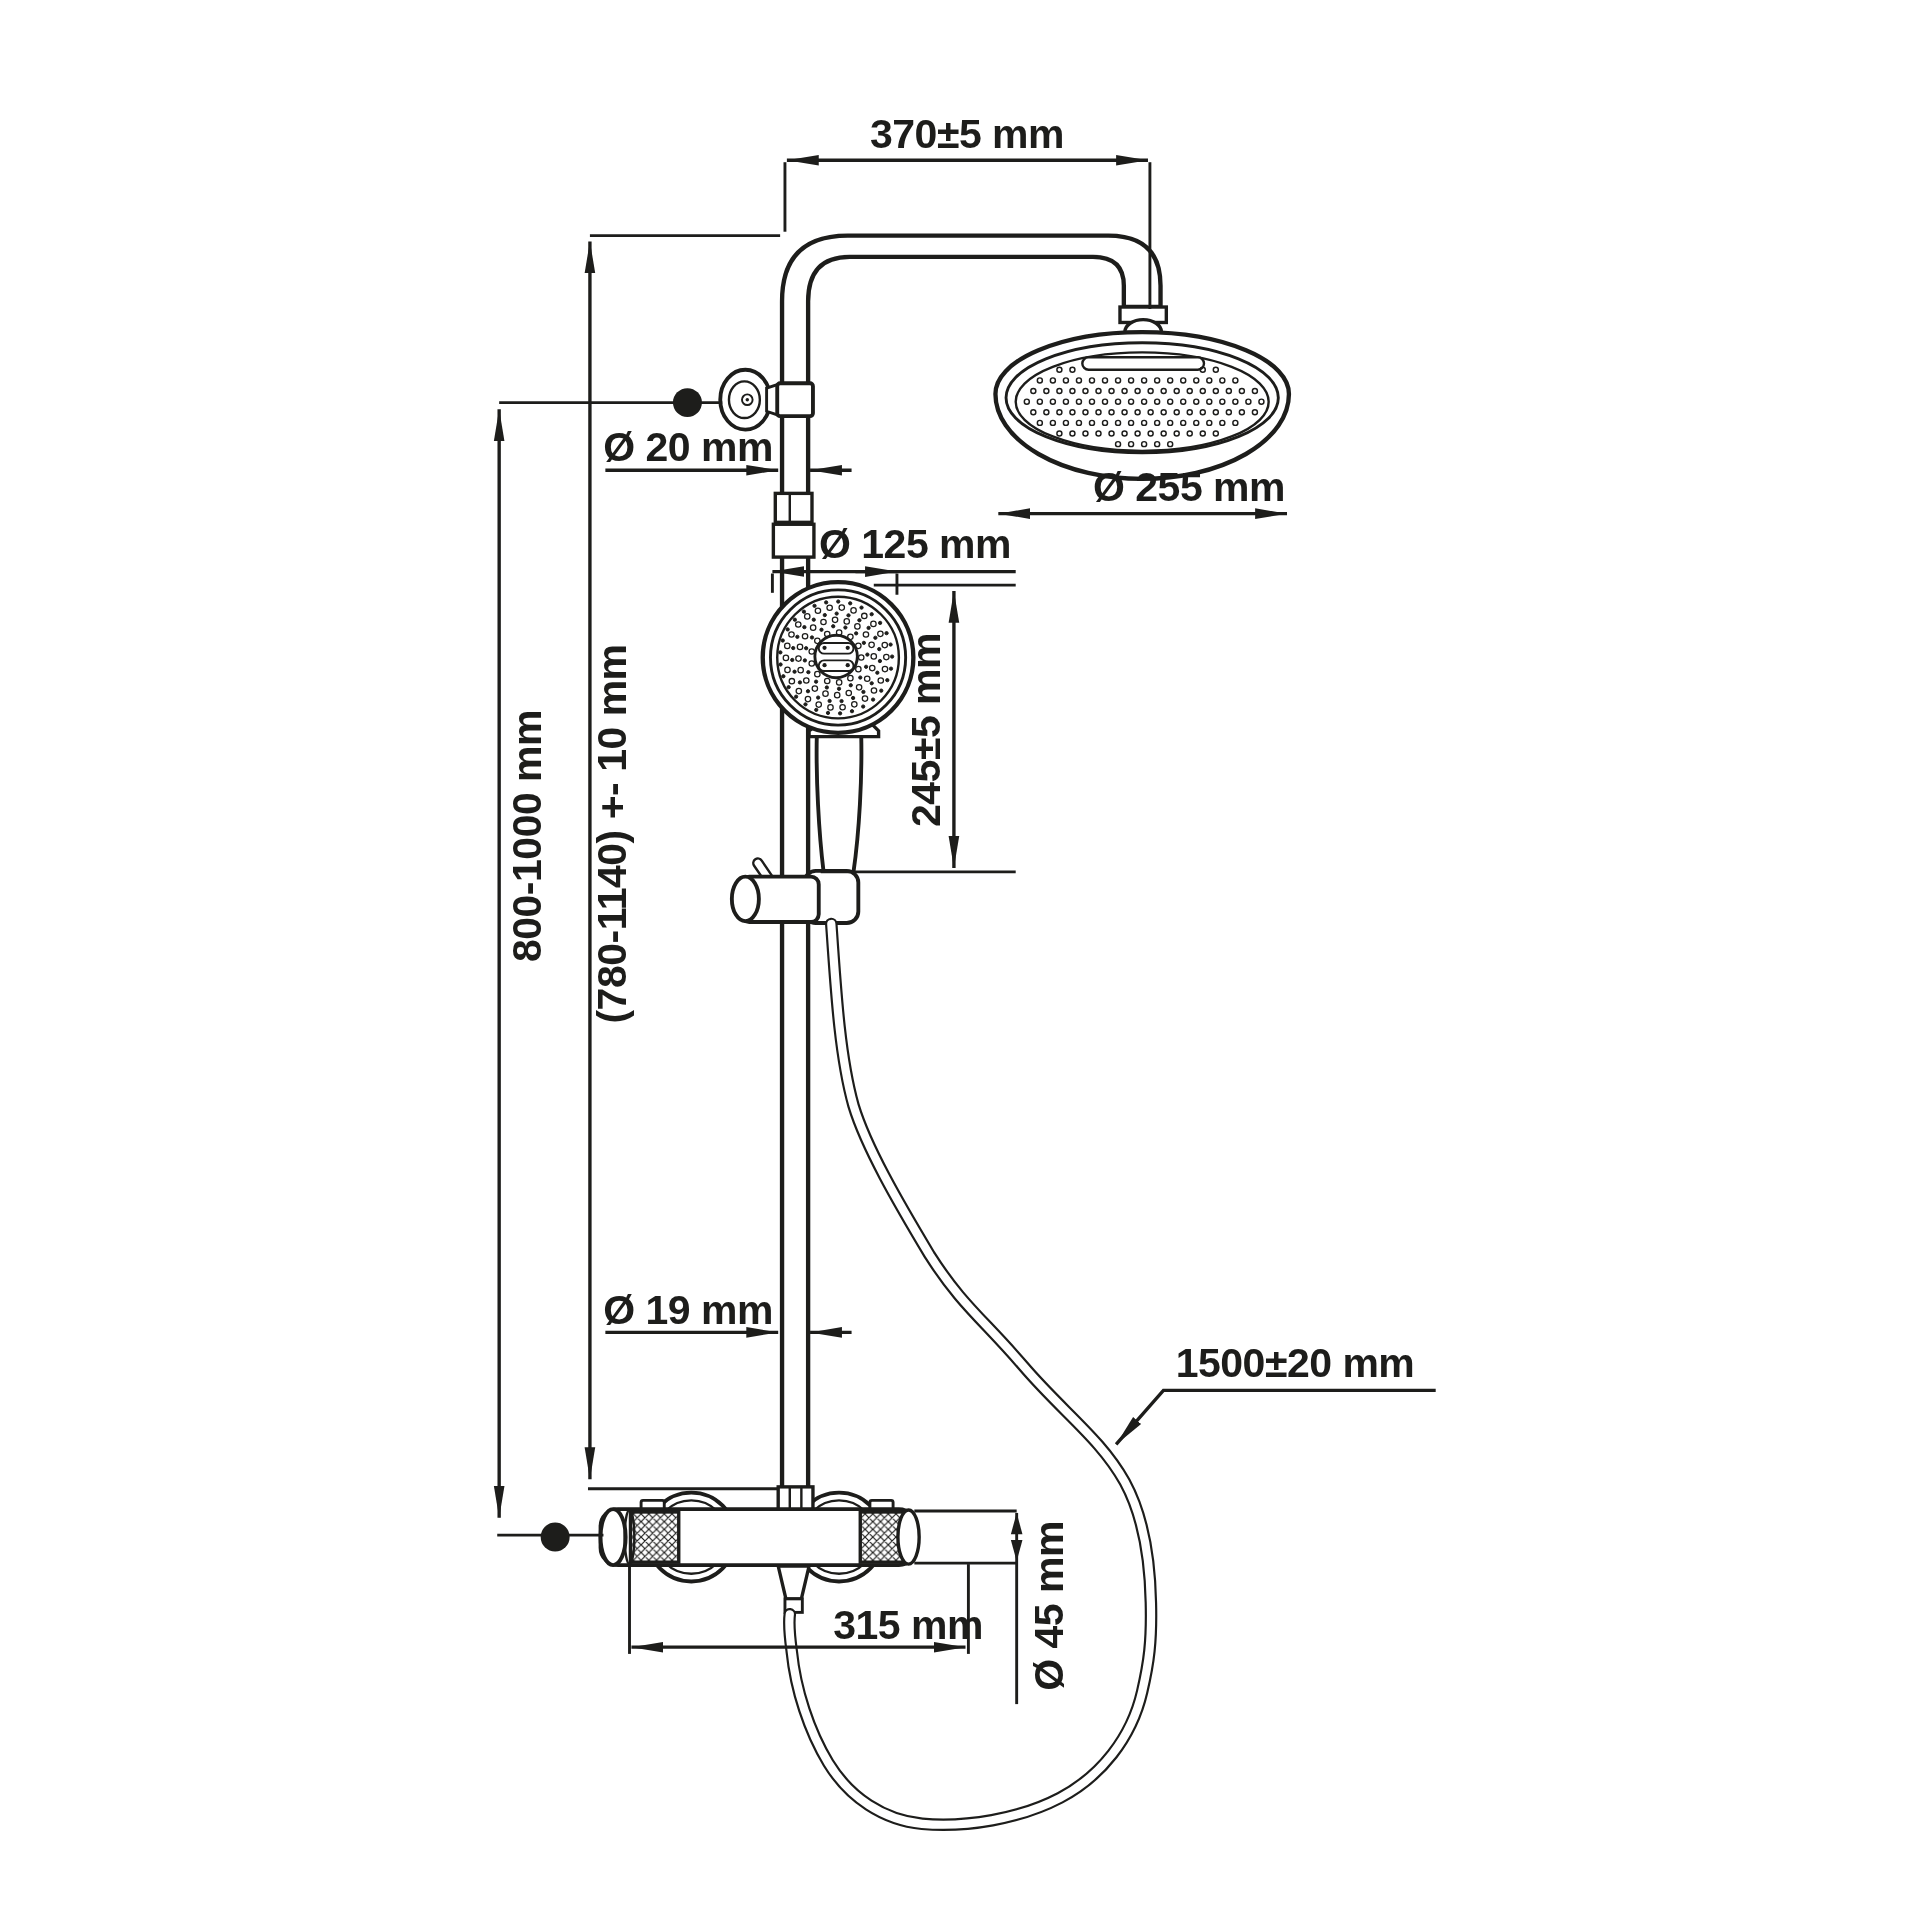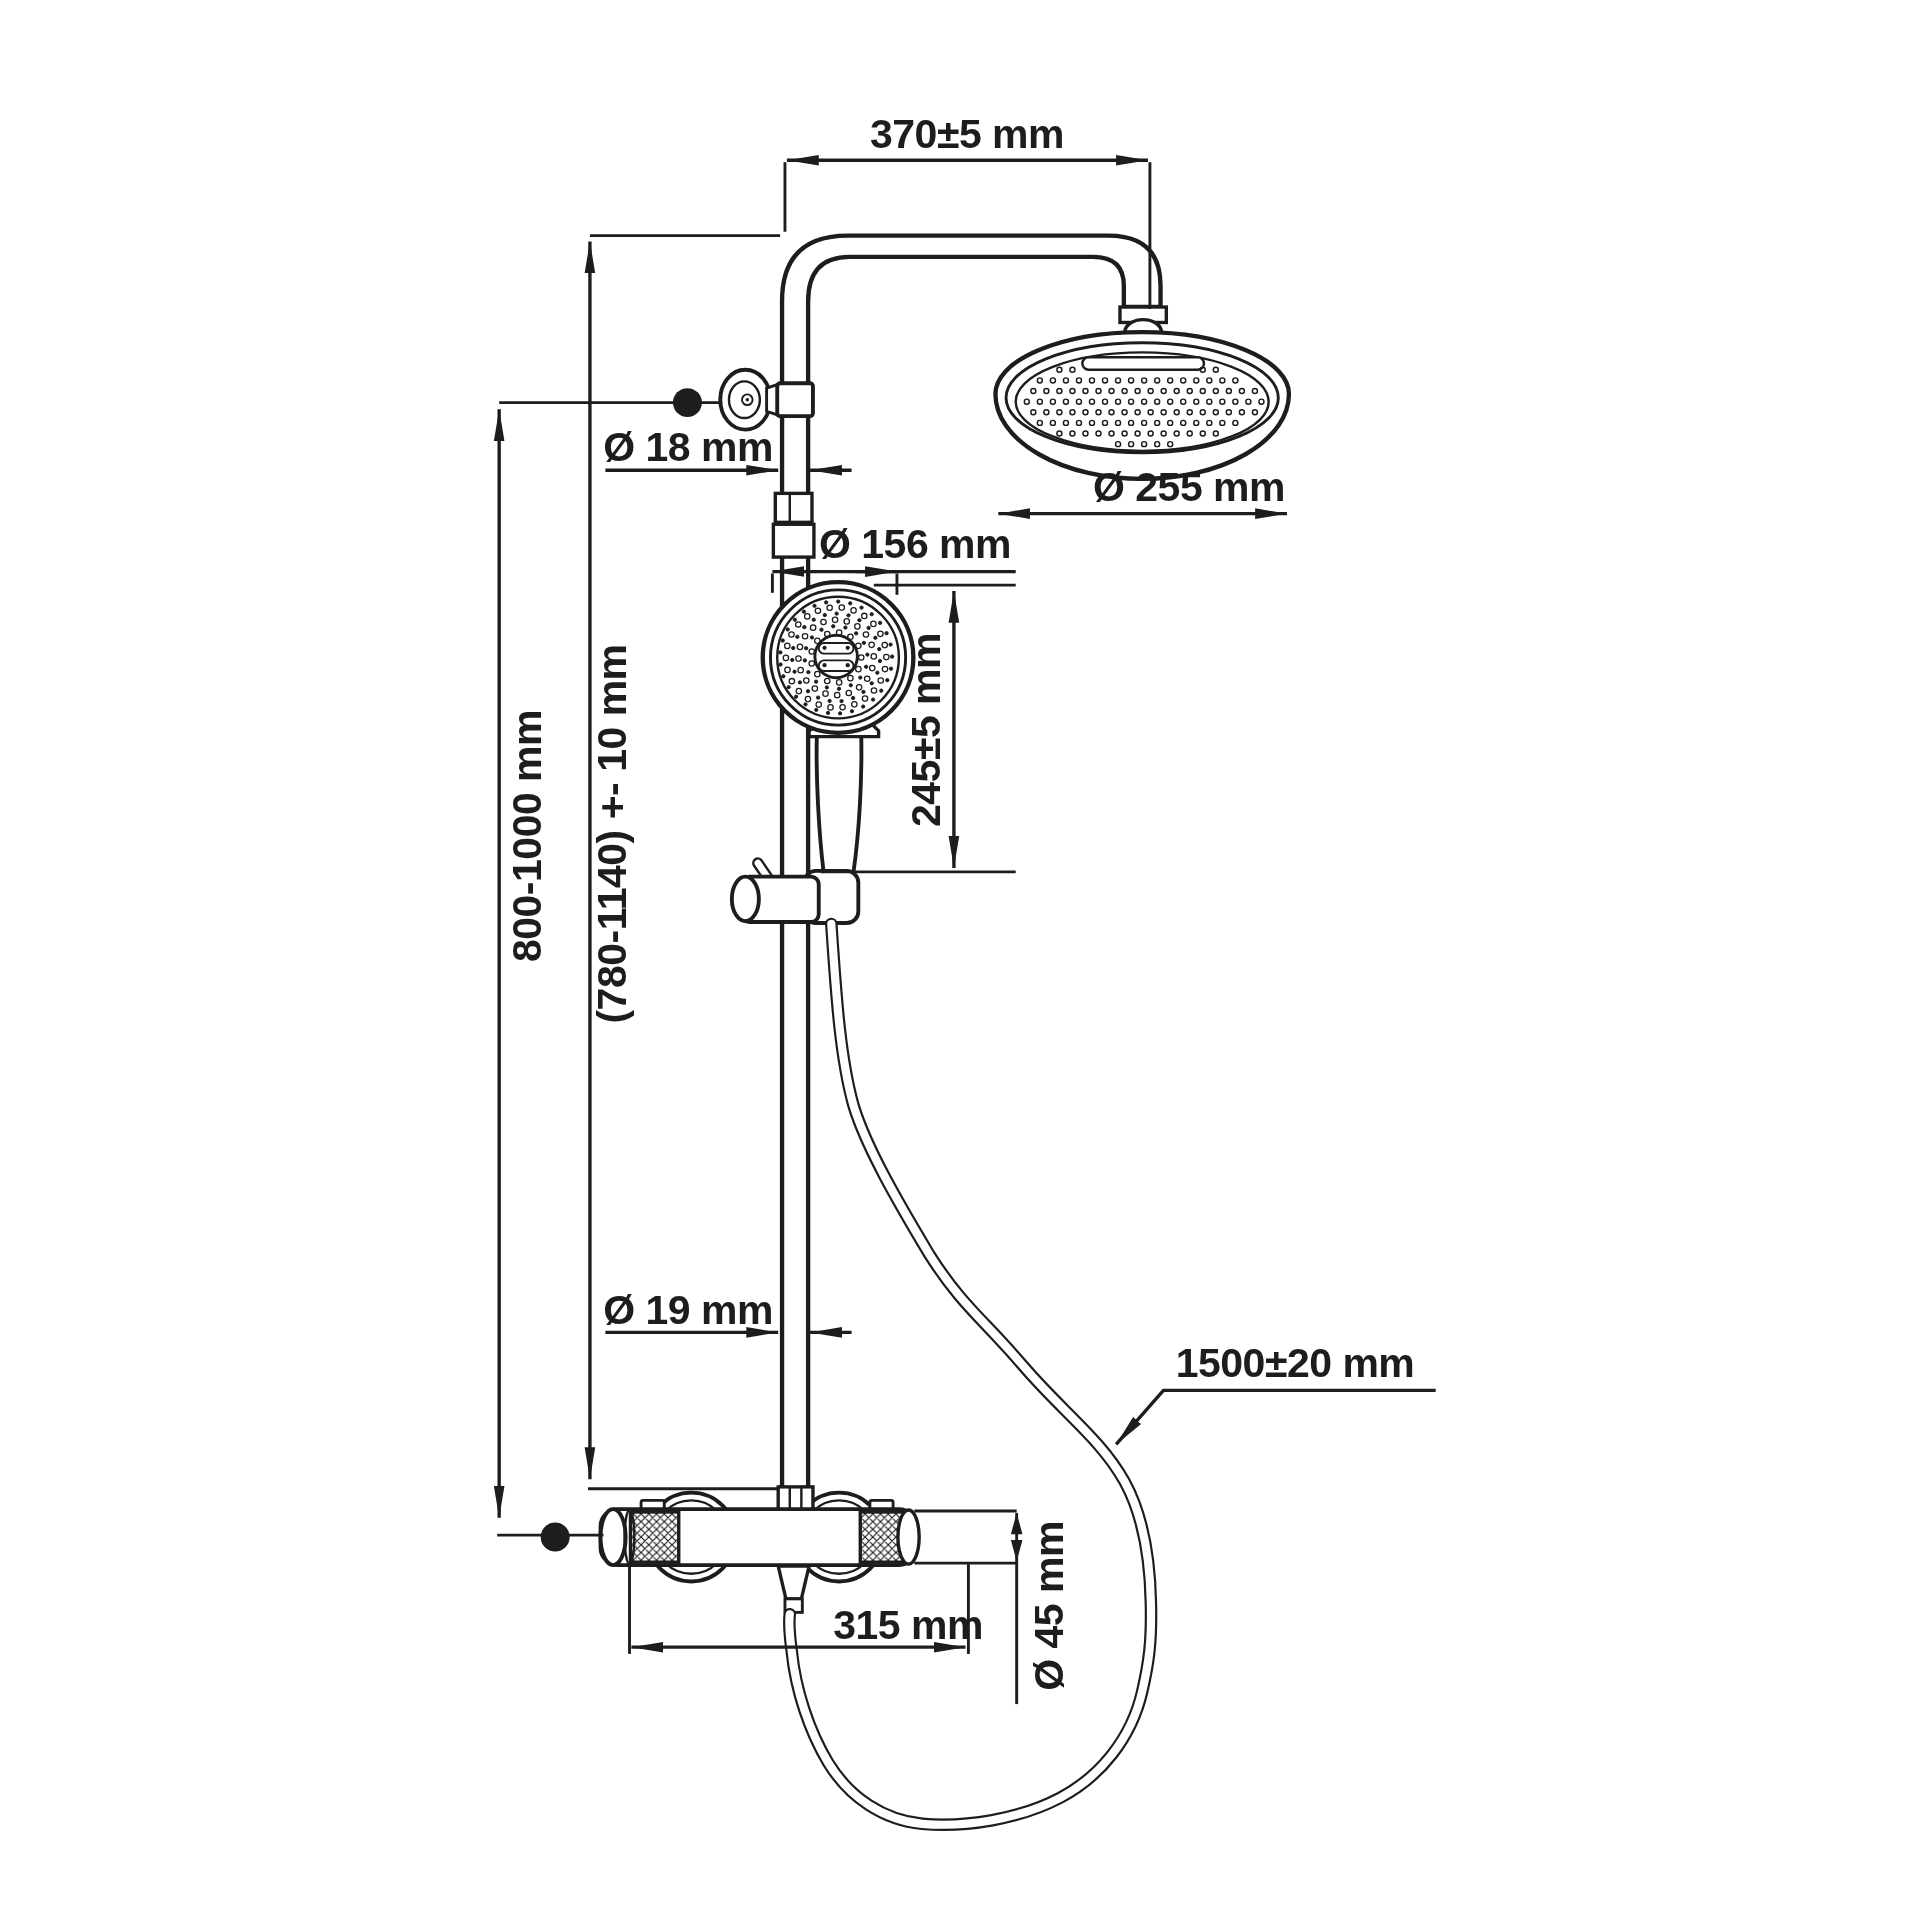--- a/index.html
+++ b/index.html
@@ -422,22 +422,22 @@
       <line x1="947" y1="1619" x2="1053" y2="1619"></line>
       <line x1="1053" y1="1567" x2="1053" y2="1765"></line>
       <polygon points="1053,1567 1047,1589 1059,1589" fill="#1d1d1b" stroke="none"></polygon>
       <polygon points="1053,1617 1047,1595 1059,1595" fill="#1d1d1b" stroke="none"></polygon>
     </g>
   </g>
 </svg>
 
 <div class="dim-label" style="left:967px;top:134px;">370±5 mm</div>
 <div class="dim-label" style="left:1141px;top:487px;margin-left:48px;">Ø 255 mm</div>
-<div class="dim-label" style="left:688px;top:447px;">Ø 18 mm</div>
-<div class="dim-label" style="left:915px;top:544px;">Ø 156 mm</div>
+<div class="dim-label" style="left:688px;top:447px;">Ø 20 mm</div>
+<div class="dim-label" style="left:915px;top:544px;">Ø 125 mm</div>
 <div class="dim-label rot" style="left:926px;top:730px;">245±5 mm</div>
 <div class="dim-label rot" style="left:527px;top:836px;">800-1000 mm</div>
 <div class="dim-label rot" style="left:612px;top:834px;">(780-1140) +- 10 mm</div>
 <div class="dim-label" style="left:688px;top:1310px;">Ø 19 mm</div>
 <div class="dim-label" style="left:1295px;top:1363px;">1500±20 mm</div>
 <div class="dim-label" style="left:908px;top:1625px;">315 mm</div>
 <div class="dim-label rot" style="left:1049px;top:1606px;">Ø 45 mm</div>
 
 </div>
 

